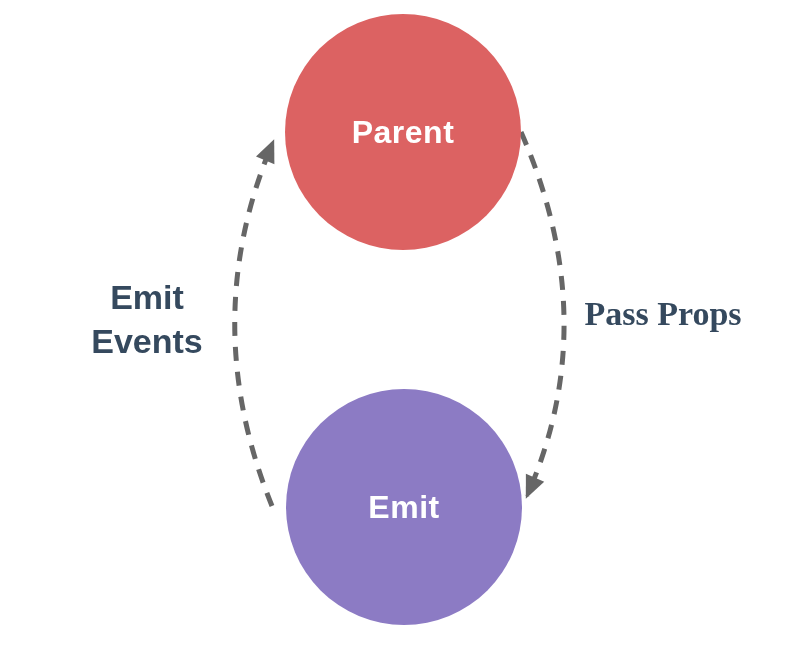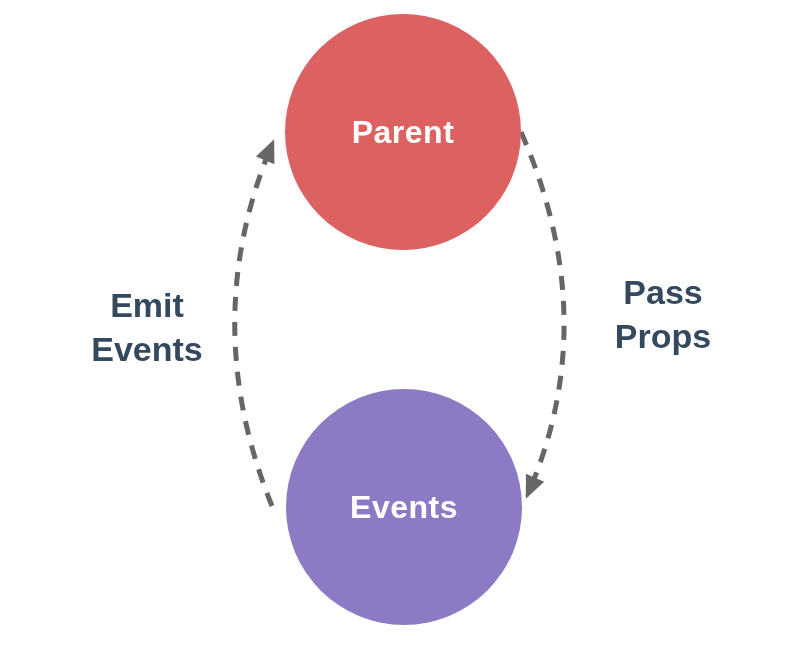--- a/index.html
+++ b/index.html
@@ -50,25 +50,26 @@
     position: absolute;
     width: 170px;
     text-align: center;
     color: #35495E;
     font-size: 34px;
     font-weight: 700;
     line-height: 44px;
   }
   .edge-label-left {
     left: 62px;
-    top: 283px;
+    top: 275px;
   }
   .edge-label-right {
     left: 578px;
-    top: 270px;
+    top: 292px;
+    font-family: Liberation Serif, serif;
   }
 </style>
 </head>
 <body>
 
 <div class="canvas">
 
   <svg class="edges-layer" viewBox="0 0 790 646" xmlns="http://www.w3.org/2000/svg">
     <defs>
       <marker id="arrowhead" markerUnits="userSpaceOnUse" markerWidth="28" markerHeight="24" refX="22" refY="12" orient="auto">
@@ -77,20 +78,20 @@
     </defs>
     <path d="M 272 506 Q 197 321 273 142" fill="none" stroke-width="5" stroke-dasharray="14 11" stroke-linecap="butt" marker-end="url(#arrowhead)" stroke="#666666"></path>
     <path d="M 521 132 Q 604 321 527 496" fill="none" stroke-width="5" stroke-dasharray="14 11" stroke-linecap="butt" marker-end="url(#arrowhead)" stroke="#666666"></path>
   </svg>
 
   <div class="node node-parent">
     <span class="node-label">Parent</span>
   </div>
 
   <div class="node node-child">
-    <span class="node-label">Events</span>
+    <span class="node-label">Emit</span>
   </div>
 
   <div class="edge-label edge-label-left">Emit Events</div>
 
   <div class="edge-label edge-label-right">Pass Props</div>
 
 </div>
 
 </body></html>

